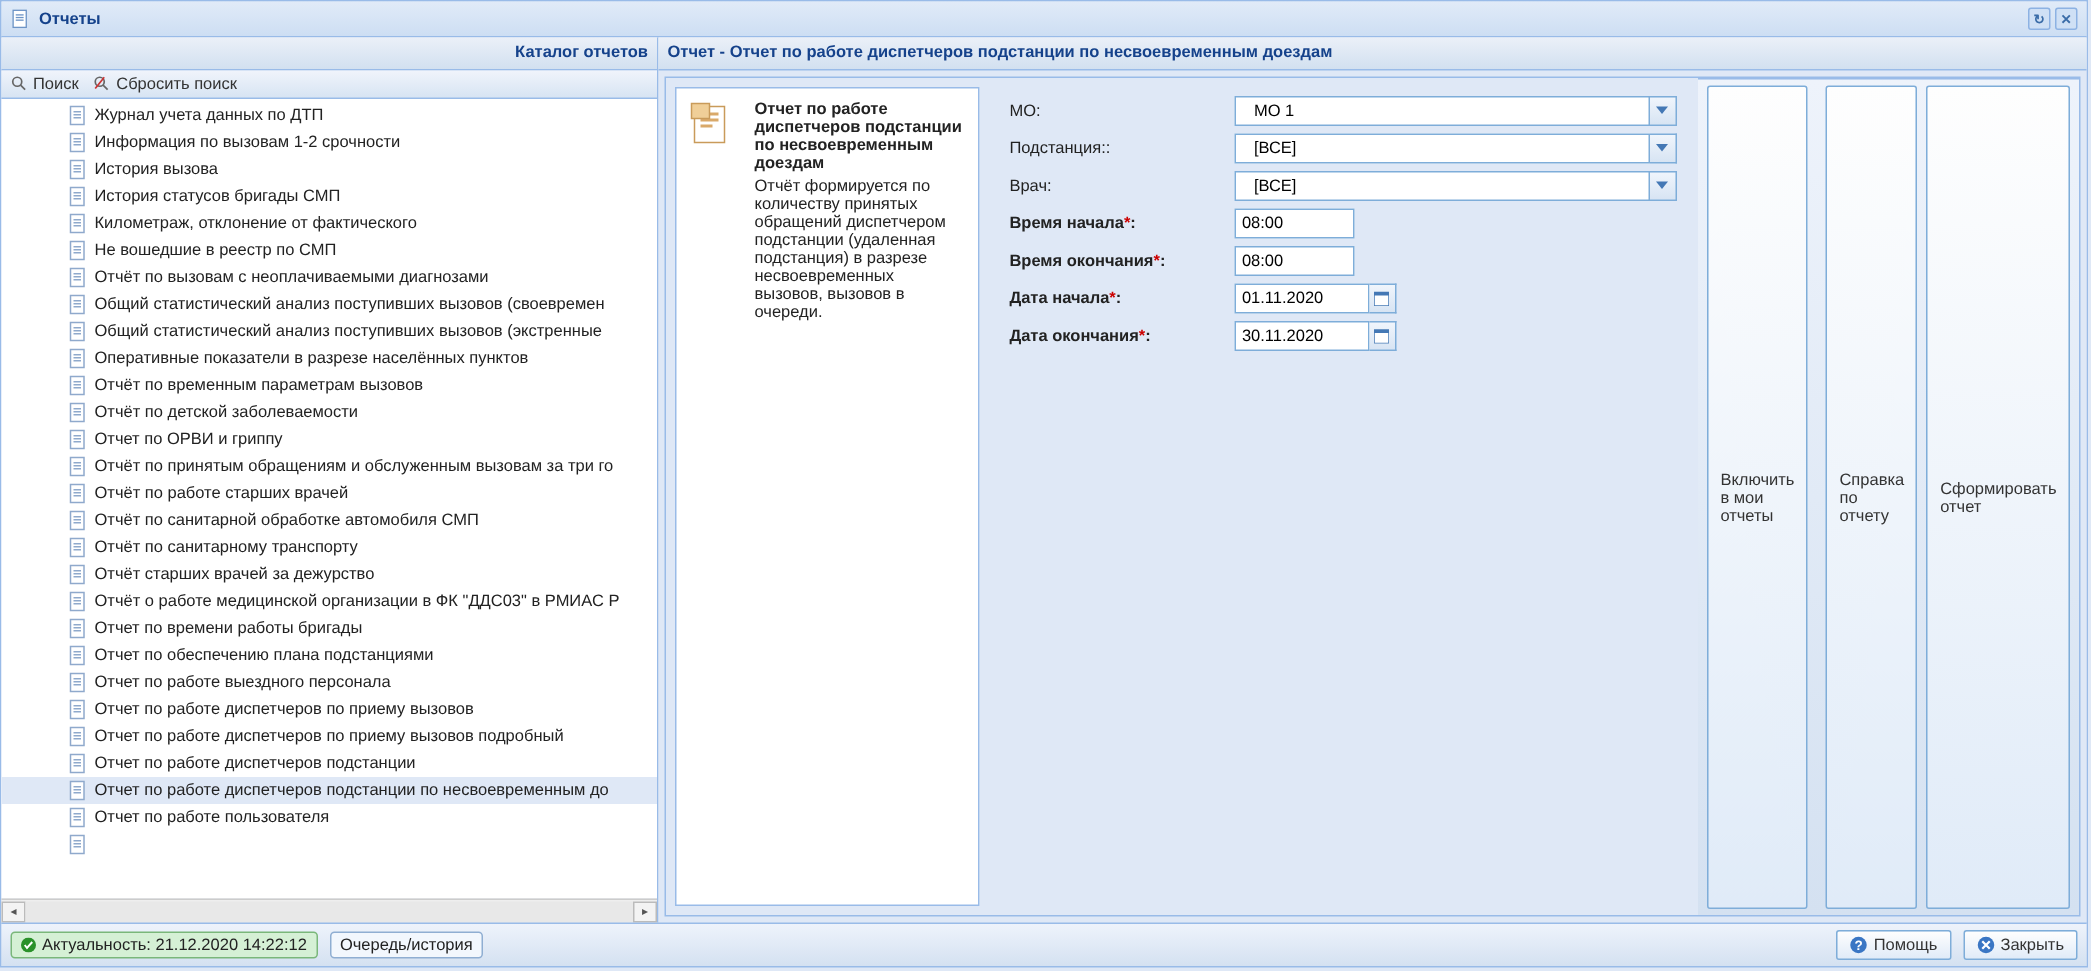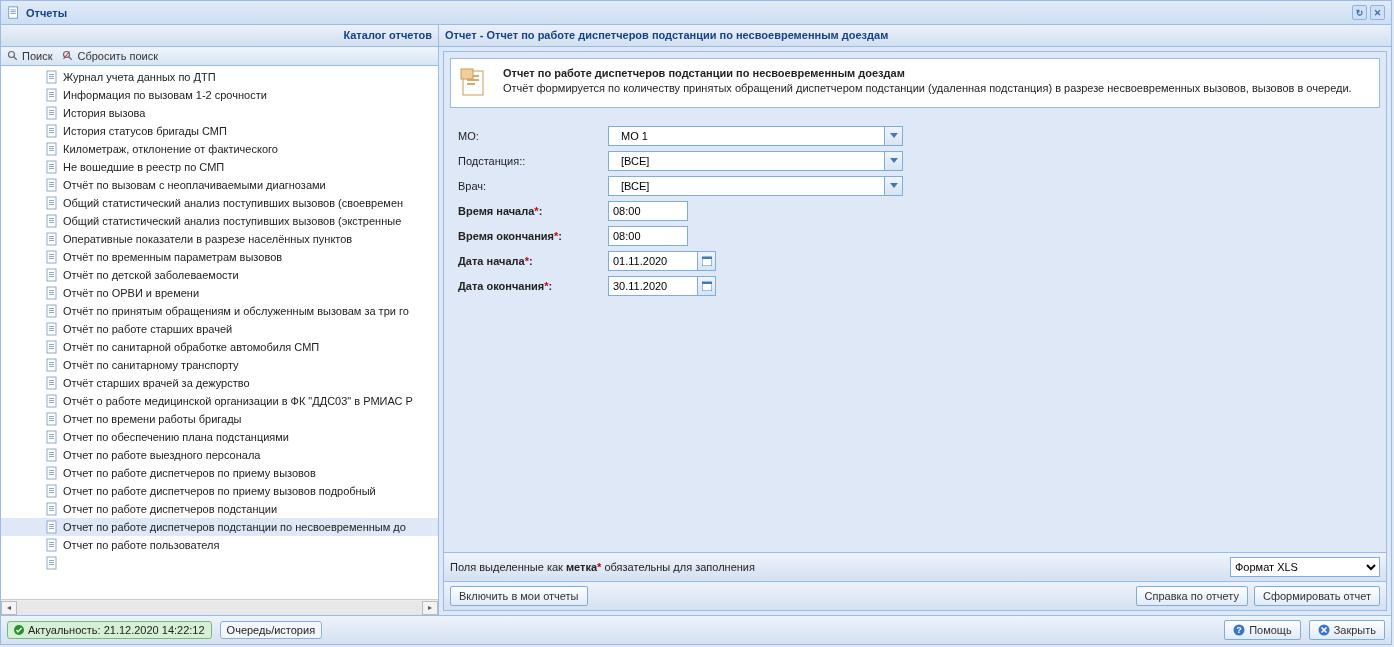--- a/index.html
+++ b/index.html
@@ -124,21 +124,20 @@
   flex-direction: column;
   background: #dfe8f6;
   min-width: 0;
 }
 .report-body {
   flex: 1;
   margin: 4px;
   border: 1px solid #99bbe8;
   background: #dfe8f6;
   display: flex;
-  flex-direction: column;
   min-height: 0;
 }
 .info-box {
   margin: 6px;
   border: 1px solid #99bbe8;
   background: #fff;
   padding: 8px;
   display: flex;
   gap: 12px;
 }
@@ -411,21 +410,21 @@
             </svg>
             <span>Отчёт по детской заболеваемости</span>
           </div>
           <div class="tree-item">
             <svg class="doc-icon" viewBox="0 0 14 14">
               <rect x="2" y="1" width="9" height="12" fill="#fff" stroke="#8fa9cc"></rect>
               <rect x="4" y="4" width="5" height="1" fill="#8fa9cc"></rect>
               <rect x="4" y="6" width="5" height="1" fill="#8fa9cc"></rect>
               <rect x="4" y="8" width="5" height="1" fill="#8fa9cc"></rect>
             </svg>
-            <span>Отчёт по ОРВИ и времени</span>
+            <span>Отчет по ОРВИ и гриппу</span>
           </div>
           <div class="tree-item">
             <svg class="doc-icon" viewBox="0 0 14 14">
               <rect x="2" y="1" width="9" height="12" fill="#fff" stroke="#8fa9cc"></rect>
               <rect x="4" y="4" width="5" height="1" fill="#8fa9cc"></rect>
               <rect x="4" y="6" width="5" height="1" fill="#8fa9cc"></rect>
               <rect x="4" y="8" width="5" height="1" fill="#8fa9cc"></rect>
             </svg>
             <span>Отчёт по принятым обращениям и обслуженным вызовам за три го</span>
           </div>
@@ -640,29 +639,20 @@
               <div class="cal-btn">
                   <svg width="10" height="10">
                     <rect x="0" y="1" width="10" height="9" fill="#fff" stroke="#4478b5"></rect>
                     <rect x="0" y="1" width="10" height="2" fill="#4478b5"></rect>
                   </svg>
                 </div>
             </div>
           </div>
         </div>
 
-        <div class="bottom-bar">
-          <span class="hint">
-            <span>Поля выделенные как </span><b><span>метка</span><span class="req-star">*</span></b><span> обязательны для заполнения</span>
-          </span>
-          <div class="spacer"></div>
-          <select class="format-select">
-            <option>Формат XLS</option>
-          </select>
-        </div>
         <div class="button-bar">
           <div class="btn">
               <span>Включить в мои отчеты</span>
             </div>
           <div class="spacer" style="flex:1"></div>
           <div class="btn">
               <span>Справка по отчету</span>
             </div>
           <div class="btn">
               <span>Сформировать отчет</span>

